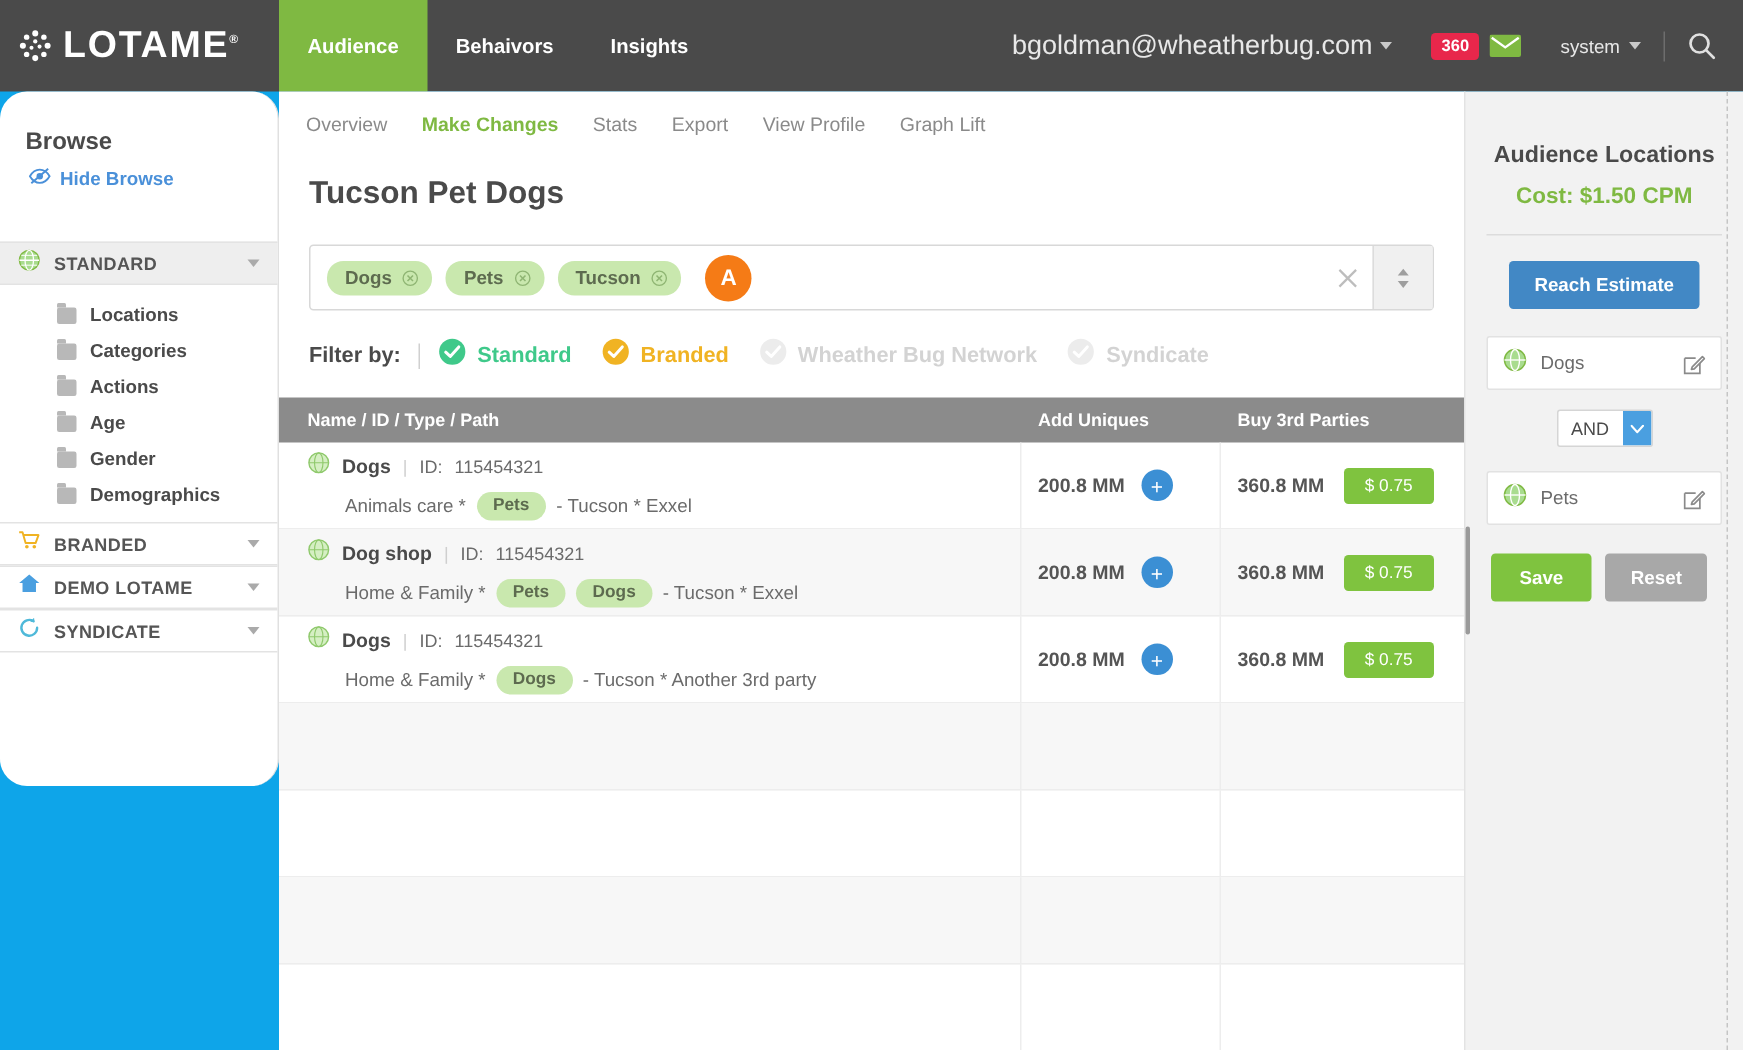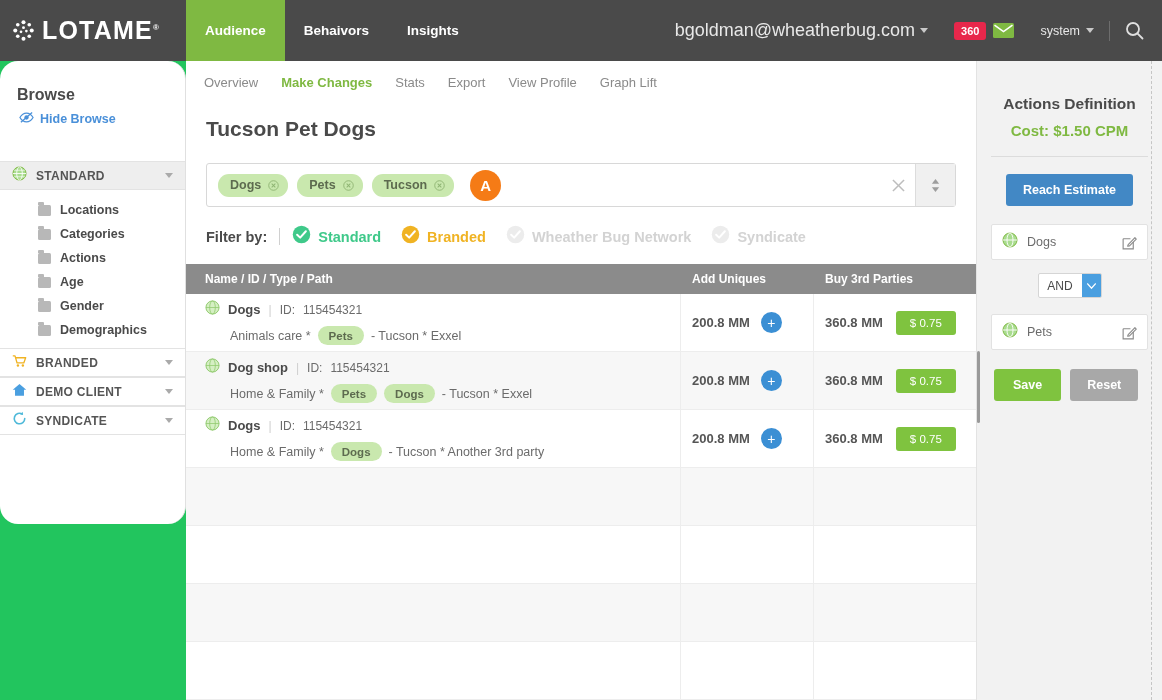--- a/index.html
+++ b/index.html
@@ -2,21 +2,21 @@
 <html><head>
 <meta charset="utf-8">
 <style>
   * { box-sizing: border-box; margin: 0; padding: 0; }
   html, body {
     width: 1162px; height: 700px;
     background: #ffffff;
     font-family: "Liberation Sans", sans-serif;
     overflow: hidden;
   }
-  #app { position: relative; width: 1162px; height: 700px; background: #22c55e; }
+  #app { position: relative; width: 1162px; height: 700px; background: #0ea5e9; }
 
   
   .topbar {
     position: absolute; left: 0; top: 0; width: 1162px; height: 61px;
     background: #4a4a4a; display: flex; align-items: stretch;
   }
   .logo-wrap {
     width: 186px; display: flex; align-items: center; padding-left: 12px; gap: 7px;
   }
   .logo-mark { width: 23px; height: 23px; flex: 0 0 23px; }
@@ -377,21 +377,21 @@
       <span class="grp-label">BRANDED</span>
       <span class="caret-down caret"></span>
     </div>
 
     <div class="grp">
       <span>
         <svg width="15" height="14" viewBox="0 0 16 15">
           <path d="M8 1 L15.2 7.2 H12.8 V13.6 H3.2 V7.2 H0.8 Z" fill="#4a9fe0"></path>
         </svg>
       </span>
-      <span class="grp-label">DEMO CLIENT</span>
+      <span class="grp-label">DEMO LOTAME</span>
       <span class="caret-down caret"></span>
     </div>
 
     <div class="grp">
       <span>
         <svg width="15" height="15" viewBox="0 0 16 16">
           <path d="M13.6 8 A5.6 5.6 0 1 1 11 3.3" fill="none" stroke="#4fb9d9" stroke-width="1.7" stroke-linecap="round"></path>
           <path d="M11.4 0.9 L11.8 4 L8.7 3.7 Z" fill="#4fb9d9"></path>
         </svg>
       </span>
@@ -627,21 +627,21 @@
         <div class="cell1"></div>
         <div class="cell2"></div>
         <div class="cell3"></div>
       </div>
     </div>
   </div>
 
   <div class="rightpanel">
     <div class="scroll-nub"></div>
 
-    <div class="rp-title">Actions Definition</div>
+    <div class="rp-title">Audience Locations</div>
     <div class="rp-cost">Cost: $1.50 CPM</div>
     <div class="rp-hr"></div>
 
     <button class="rp-reach">Reach Estimate</button>
 
     <div class="rp-card">
       <span>
         <svg width="16" height="16" viewBox="0 0 16 16">
           <circle cx="8" cy="8" r="7" fill="#a9dc8f" stroke="#7fb942" stroke-width="1"></circle>
           <ellipse cx="8" cy="8" rx="3" ry="7" fill="none" stroke="#ffffff" stroke-width="0.9"></ellipse>

